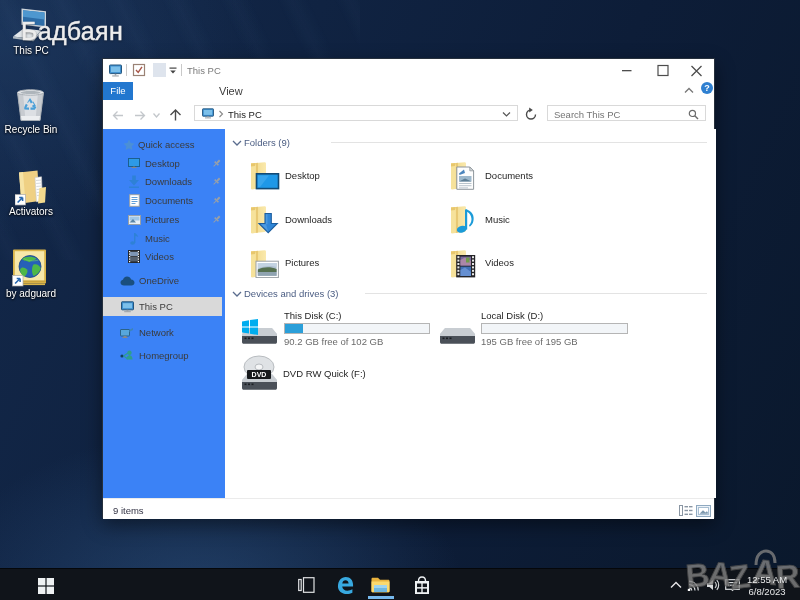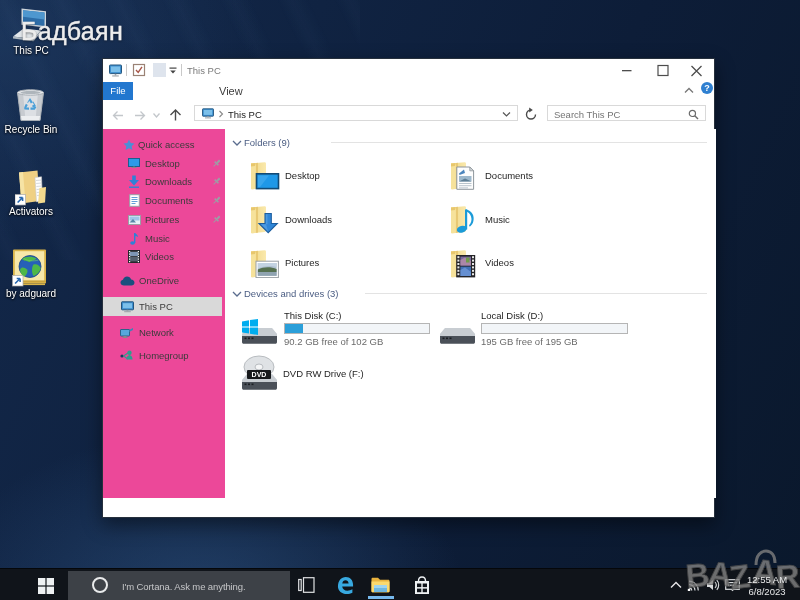--- a/index.html
+++ b/index.html
@@ -170,21 +170,21 @@
     </svg>
 
     <div class="abs" style="left:444px;top:2px;width:159px;height:16px;border:1px solid #d9d9d9;background:#fff;">
       <div class="abs" style="left:6px;top:2.5px;font-size:9.5px;color:#757575;">Search This PC</div>
       <svg class="abs" style="right:6px;top:3px;" width="11" height="11" viewBox="0 0 11 11">
         <circle cx="4.4" cy="4.4" r="3.1" fill="none" stroke="#6a6a6a" stroke-width="1.2"></circle>
         <path d="M6.8 6.8 L10 10" stroke="#6a6a6a" stroke-width="1.4"></path>
       </svg>
     </div>
   </div>
-  <div id="navpane" class="abs" style="left:0;top:70px;width:122px;height:369px;background:#ec4899;font-size:9.5px;color:#3b3b3b;">
+  <div id="navpane" class="abs" style="left:0;top:70px;width:122px;height:369px;background:#3b82f6;font-size:9.5px;color:#3b3b3b;">
 
     <div class="abs" style="left:0;top:6px;height:19px;line-height:19px;">
       <svg class="abs" style="left:20px;top:4px;" width="12" height="12" viewBox="0 0 12 12">
         <path d="M6 0.5 L7.7 4 L11.5 4.5 L8.7 7.2 L9.4 11 L6 9.2 L2.6 11 L3.3 7.2 L0.5 4.5 L4.3 4 Z" fill="#4b8fd6"></path>
       </svg>
       <span class="abs" style="left:35px;white-space:nowrap;">Quick access</span>
     </div>
 
     <div class="abs" style="left:0;top:24.5px;height:19px;line-height:19px;">
       <svg class="abs" style="left:25px;top:4px;" width="12" height="11" viewBox="0 0 12 11">
@@ -493,37 +493,50 @@
       <ellipse cx="20" cy="12" rx="4" ry="3" fill="#f5f6f7" stroke="#b8bcc0" stroke-width="1"></ellipse>
       <path d="M8 19 L33 19 L38 25 L3 25 Z" fill="#e7eaed"></path>
       <path d="M3 25 L38 25 L38 33 C38 34 37.3 34.8 36.3 34.8 H4.7 C3.7 34.8 3 34 3 33 Z" fill="#4a5058"></path>
       <path d="M8 19 L33 19 L38 25 L38 27 L3 27 L3 25 Z" fill="#c8cdd2"></path>
       <rect x="5.5" y="28.5" width="2" height="1.6" fill="#1b1e22"></rect>
         <rect x="9" y="28.5" width="2" height="1.6" fill="#1b1e22"></rect>
         <rect x="12.5" y="28.5" width="2" height="1.6" fill="#1b1e22"></rect>
       <rect x="8" y="15" width="24" height="9" rx="1" fill="#17191c"></rect>
       <text x="20" y="22" font-family="Liberation Sans, sans-serif" font-size="7" font-weight="bold" fill="#fff" text-anchor="middle">DVD</text>
     </svg>
-    <div class="abs" style="left:58px;top:239px;">DVD RW Drive (F:)</div>
+    <div class="abs" style="left:58px;top:239px;">DVD RW Quick (F:)</div>
+  </div>
+  <div id="statusbar" class="abs" style="left:0;top:439px;width:100%;height:21px;background:#fff;border-top:1px solid #ebebeb;">
+    <div class="abs" style="left:10px;top:6px;font-size:9.5px;color:#333344;">9 items</div>
+    <svg class="abs" style="left:576px;top:6px;" width="14" height="11" viewBox="0 0 14 11">
+      <rect x="0.5" y="0.5" width="3" height="10" fill="none" stroke="#8a96a3" stroke-width="1"></rect>
+      <rect x="5.5" y="1" width="3.5" height="1.4" fill="#8a96a3"></rect>
+        <rect x="10" y="1" width="3.5" height="1.4" fill="#8a96a3"></rect>
+      <rect x="5.5" y="4.8" width="3.5" height="1.4" fill="#8a96a3"></rect>
+        <rect x="10" y="4.8" width="3.5" height="1.4" fill="#8a96a3"></rect>
+      <rect x="5.5" y="8.6" width="3.5" height="1.4" fill="#8a96a3"></rect>
+        <rect x="10" y="8.6" width="3.5" height="1.4" fill="#8a96a3"></rect>
+    </svg>
+    <svg class="abs" style="left:593px;top:6px;" width="15" height="12" viewBox="0 0 15 12">
+      <rect x="0.5" y="0.5" width="14" height="11" fill="#eaf1f8" stroke="#8fa9c0" stroke-width="1"></rect>
+      <rect x="2.5" y="2.5" width="10" height="7" fill="#fff" stroke="#a9bfd2" stroke-width="1"></rect>
+      <path d="M3.5 8.8 L7 5.2 L9.5 7.5 L10.8 6.2 L11.8 7.2 L11.8 8.8 Z" fill="#7d98ae"></path>
+    </svg>
   </div>
 </div>
 
 <div id="taskbar" class="abs" style="left:0;top:568px;width:800px;height:32px;background:#10141a;border-top:1px solid #05070a;">
 
   <svg class="abs" style="left:38px;top:9px;" width="16" height="16" viewBox="0 0 16 16">
     <rect x="0" y="0" width="7.4" height="7.4" fill="#eef1f3"></rect>
     <rect x="8.6" y="0" width="7.4" height="7.4" fill="#eef1f3"></rect>
     <rect x="0" y="8.6" width="7.4" height="7.4" fill="#eef1f3"></rect>
     <rect x="8.6" y="8.6" width="7.4" height="7.4" fill="#eef1f3"></rect>
   </svg>
 
-  <div class="abs" style="left:68px;top:2px;width:222px;height:30px;background:#3d4147;">
-    <div class="abs" style="left:24px;top:6px;width:16px;height:16px;border:2px solid #e9eaeb;border-radius:50%;"></div>
-    <div class="abs" style="left:54px;top:8px;font-size:9.5px;color:#c5c6c8;line-height:15px;letter-spacing:-0.1px;white-space:nowrap;">I'm Cortana. Ask me anything.</div>
-  </div>
 
   <svg class="abs" style="left:298px;top:8px;" width="17" height="16" viewBox="0 0 17 16">
     <rect x="0.7" y="2.5" width="2.5" height="11" fill="none" stroke="#dfe1e3" stroke-width="1.2"></rect>
     <rect x="5.5" y="0.7" width="10.5" height="14.6" fill="none" stroke="#dfe1e3" stroke-width="1.2"></rect>
   </svg>
 
   <svg class="abs" style="left:337px;top:7px;" width="17" height="19" viewBox="0 0 18 20">
     <path d="M1 11 C1 5 4.5 1 9.3 1 C14 1 17 4.5 17 9.2 L17 11 L5.5 11 C5.8 13.8 8 15.5 11 15.5 C13 15.5 14.8 15 16.3 14 L16.3 17.6 C14.6 18.6 12.6 19 10.5 19 C5 19 1 15.7 1 11 Z M5.6 7.8 L12.3 7.8 C12 5.7 10.8 4.5 9 4.5 C7.2 4.5 5.9 5.8 5.6 7.8 Z" fill="#38a9e0"></path>
   </svg>
 

